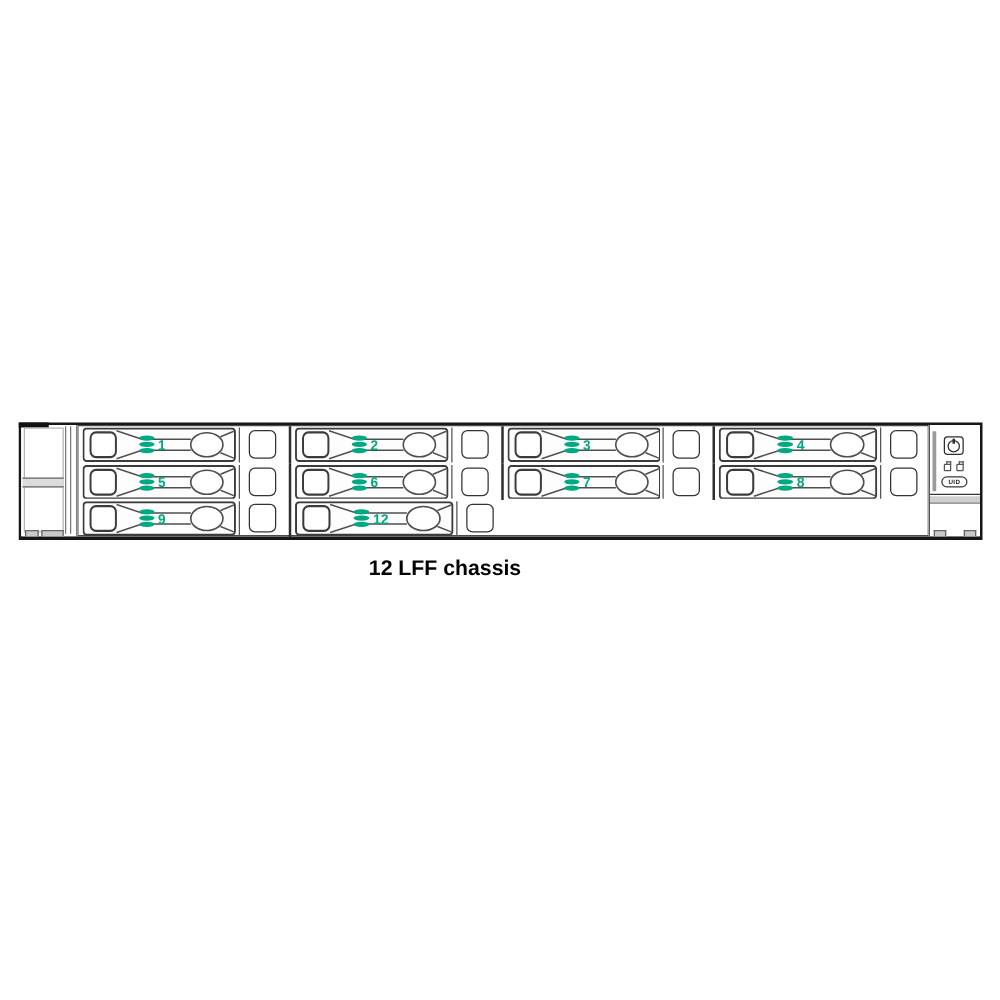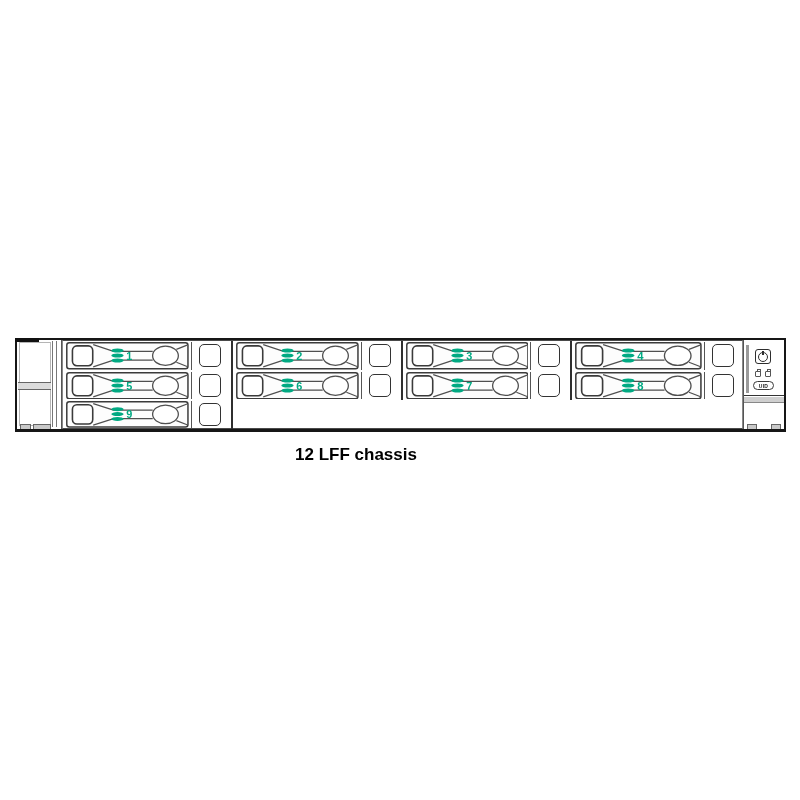--- a/index.html
+++ b/index.html
@@ -259,20 +259,40 @@
         <ellipse cx="52" cy="8.3" rx="6.2" ry="2"></ellipse>
         <ellipse cx="52" cy="13.2" rx="6.2" ry="2"></ellipse>
         <ellipse cx="52" cy="18.1" rx="6.2" ry="2"></ellipse>
       </g>
       <text class="t-num" x="61" y="17.5">9</text>
     </svg>
     <div class="latch-panel">
       <div class="latch-square"></div>
     </div>
   </div>
+          <div class="bay last-col">
+    <svg class="tray" viewBox="0 0 124 27" preserveAspectRatio="none">
+      <rect class="t-outline" x="0.8" y="0.8" width="122.4" height="25.4" rx="2.5"></rect>
+      <rect class="t-latch" x="6.5" y="3.8" width="20.5" height="19.4" rx="4.5"></rect>
+      <path class="t-line" d="M27.5,2.6 L48,9.2 L87.6,9.2"></path>
+      <path class="t-line" d="M27.5,24.4 L48,17.8 L87.6,17.8"></path>
+      <ellipse class="t-oval" cx="100.5" cy="13.5" rx="13" ry="9.4"></ellipse>
+      <path class="t-line" d="M111.5,7.2 L122.3,3"></path>
+      <path class="t-line" d="M111.5,19.8 L122.3,24"></path>
+      <g class="disk">
+        <ellipse cx="52" cy="8.3" rx="6.2" ry="2"></ellipse>
+        <ellipse cx="52" cy="13.2" rx="6.2" ry="2"></ellipse>
+        <ellipse cx="52" cy="18.1" rx="6.2" ry="2"></ellipse>
+      </g>
+      <text class="t-num" x="61" y="17.5">12</text>
+    </svg>
+    <div class="latch-panel">
+      <div class="latch-square"></div>
+    </div>
+  </div>
         </div>
     </div>
 
     <div class="right-ear">
       <div class="rail"></div>
       <div class="power-btn">
         <div class="power-circle"></div>
       </div>
       <div class="led led-a"></div>
       <div class="led led-b"></div>

